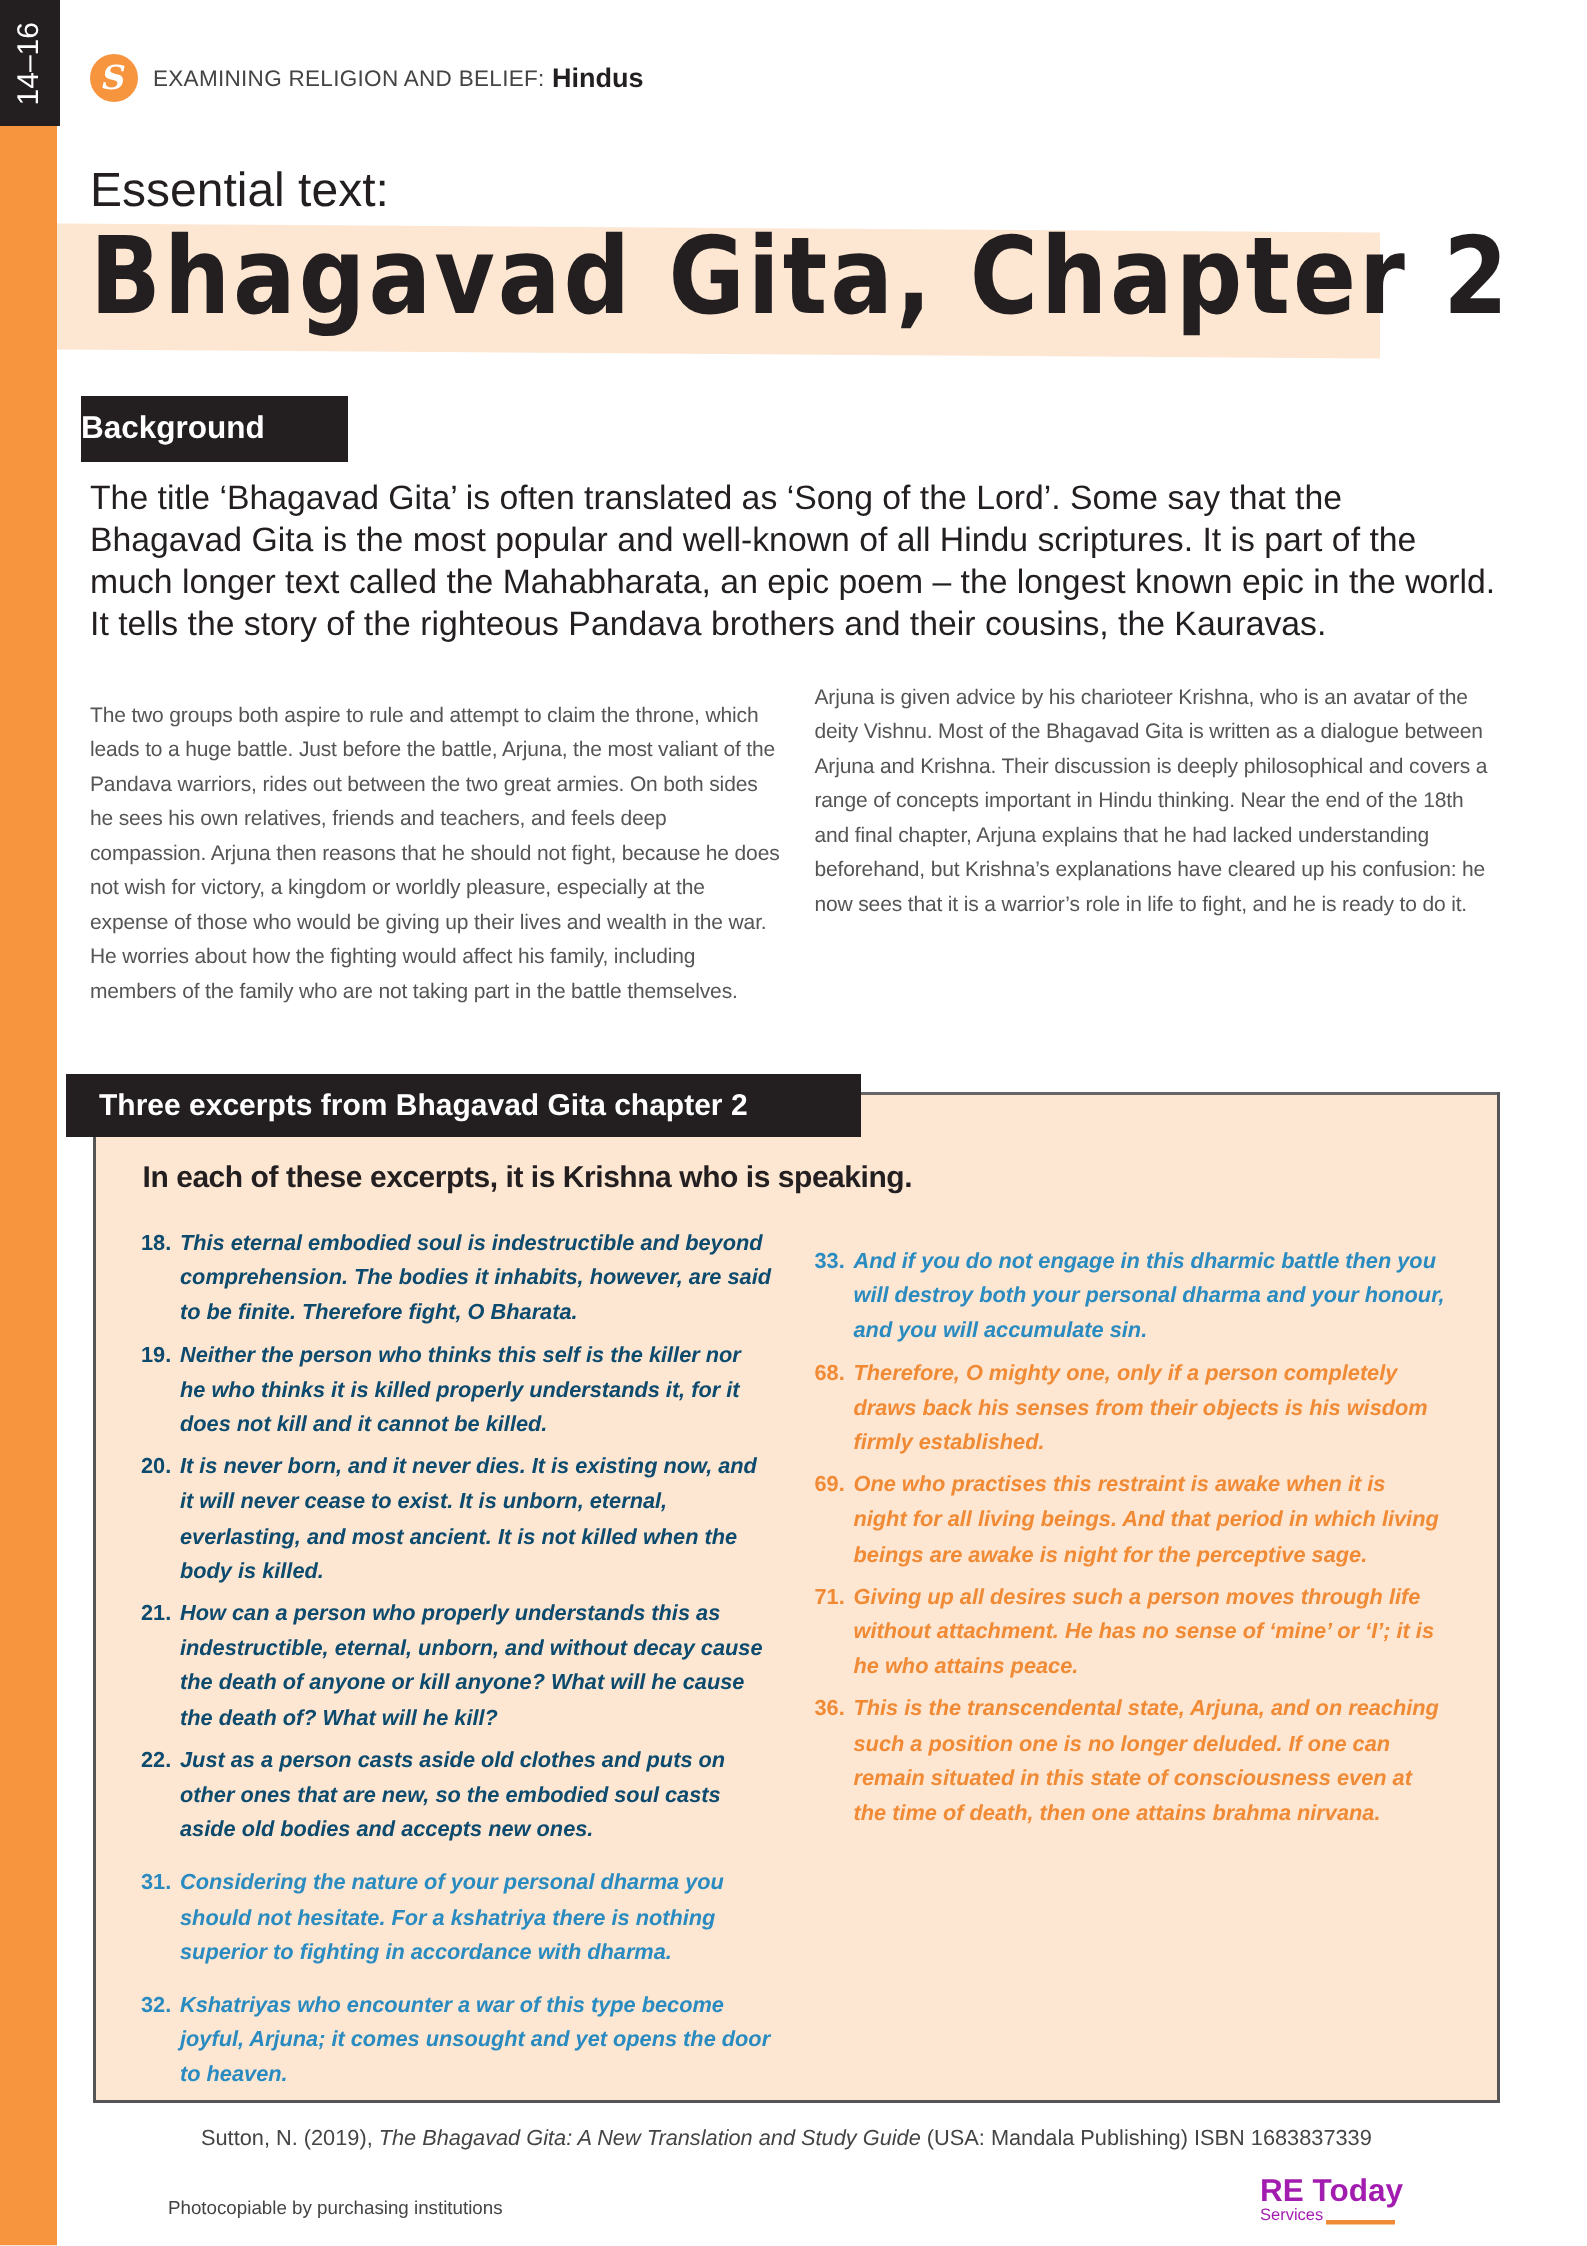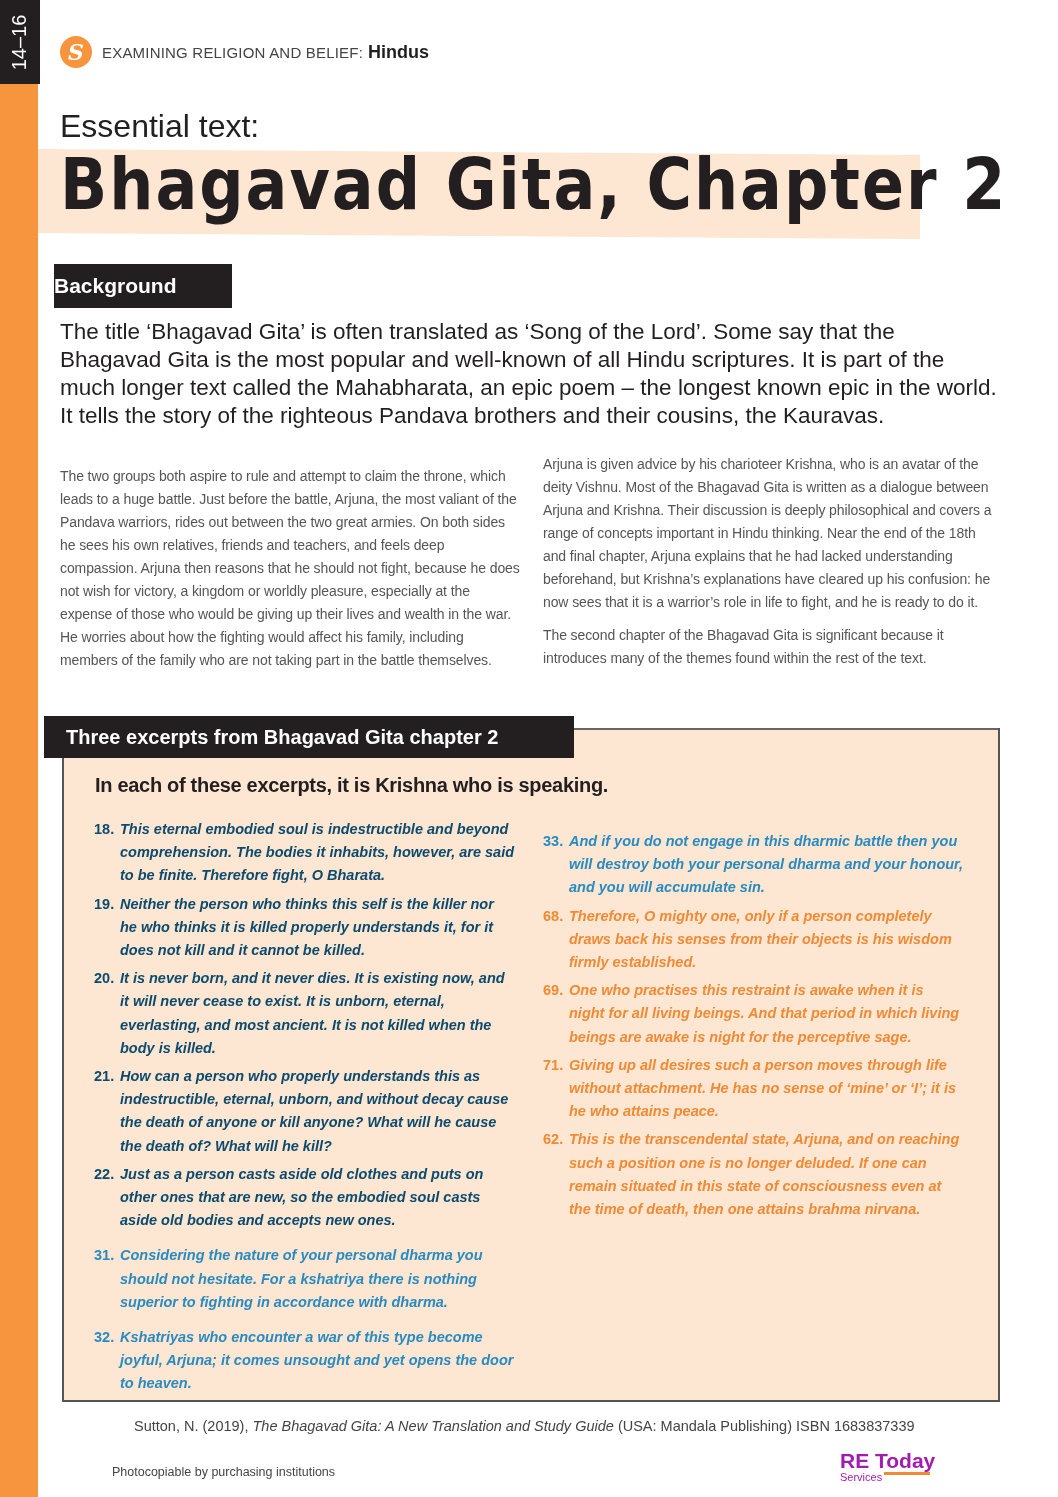--- a/index.html
+++ b/index.html
@@ -62,21 +62,21 @@
   .verse .num { width: 26px; flex: 0 0 26px; font-style: normal; }
   .verse .txt { font-style: italic; }
   .c-black { color: #0c4a6e; }
   .c-blue { color: #2a8bc0; margin-top: 12px; }
   .c-orange { color: #f08a35; }
   .citation { position: absolute; left: 118px; top: 1418px; font-size: 14.5px; color: #444; margin-left: 16px; }
   .citation i { font-style: italic; }
   .footer { position: absolute; left: 112px; top: 1465px; font-size: 12.5px; color: #444; }
   .brand { position: absolute; left: 840px; top: 1450px; color: #a21caf; }
   .brand-main { font-weight: bold; font-size: 21px; line-height: 22px; }
-  .brand-sub { font-size: 11px; line-height: 11px; display: flex; align-items: flex-start; }
+  .brand-sub { font-size: 11px; line-height: 11px; display: flex; align-items: flex-end; }
   .brand-sub .bar { display: inline-block; width: 46px; height: 3px; background: #f08a35; margin-left: 2px; }
 </style>
 </head>
 <body>
 
 <div class="side-black"></div>
 <div class="side-label">
     <span>14–16</span>
   </div>
 <div class="side-orange"></div>
@@ -92,21 +92,20 @@
 <div class="title">Bhagavad Gita, Chapter 2</div>
 
 <div class="tab-black bg-tab">Background</div>
 <div class="lead">The title ‘Bhagavad Gita’ is often translated as ‘Song of the Lord’. Some say that the Bhagavad Gita is the most popular and well-known of all Hindu scriptures. It is part of the much longer text called the Mahabharata, an epic poem – the longest known epic in the world. It tells the story of the righteous Pandava brothers and their cousins, the Kauravas.</div>
 
 <div class="col col-left">
   <p>The two groups both aspire to rule and attempt to claim the throne, which leads to a huge battle. Just before the battle, Arjuna, the most valiant of the Pandava warriors, rides out between the two great armies. On both sides he sees his own relatives, friends and teachers, and feels deep compassion. Arjuna then reasons that he should not fight, because he does not wish for victory, a kingdom or worldly pleasure, especially at the expense of those who would be giving up their lives and wealth in the war. He worries about how the fighting would affect his family, including members of the family who are not taking part in the battle themselves.</p>
 </div>
 <div class="col col-right">
   <p>Arjuna is given advice by his charioteer Krishna, who is an avatar of the deity Vishnu. Most of the Bhagavad Gita is written as a dialogue between Arjuna and Krishna. Their discussion is deeply philosophical and covers a range of concepts important in Hindu thinking. Near the end of the 18th and final chapter, Arjuna explains that he had lacked understanding beforehand, but Krishna’s explanations have cleared up his confusion: he now sees that it is a warrior’s role in life to fight, and he is ready to do it.</p>
-  <p>The second chapter of the Bhagavad Gita is significant because it introduces many of the themes found within the rest of the text.</p>
 </div>
 
 <div class="box"></div>
 <div class="box-topline"></div>
 <div class="tab-black ex-tab">Three excerpts from Bhagavad Gita chapter 2</div>
 <div class="box-intro">In each of these excerpts, it is Krishna who is speaking.</div>
 
 <div class="verses verses-left">
   <div class="verse c-black">
       <span class="num">18.</span>
@@ -149,21 +148,21 @@
     </div>
   <div class="verse c-orange">
       <span class="num">69.</span>
       <span class="txt">One who practises this restraint is awake when it is night for all living beings. And that period in which living beings are awake is night for the perceptive sage.</span>
     </div>
   <div class="verse c-orange">
       <span class="num">71.</span>
       <span class="txt">Giving up all desires such a person moves through life without attachment. He has no sense of ‘mine’ or ‘I’; it is he who attains peace.</span>
     </div>
   <div class="verse c-orange">
-      <span class="num">62.</span>
+      <span class="num">36.</span>
       <span class="txt">This is the transcendental state, Arjuna, and on reaching such a position one is no longer deluded. If one can remain situated in this state of consciousness even at the time of death, then one attains brahma nirvana.</span>
     </div>
 </div>
 
 <div class="citation">
   <span>Sutton, N. (2019),</span>
   <i>The Bhagavad Gita: A New Translation and Study Guide</i>
   <span>(USA: Mandala Publishing) ISBN 1683837339</span>
 </div>
 

